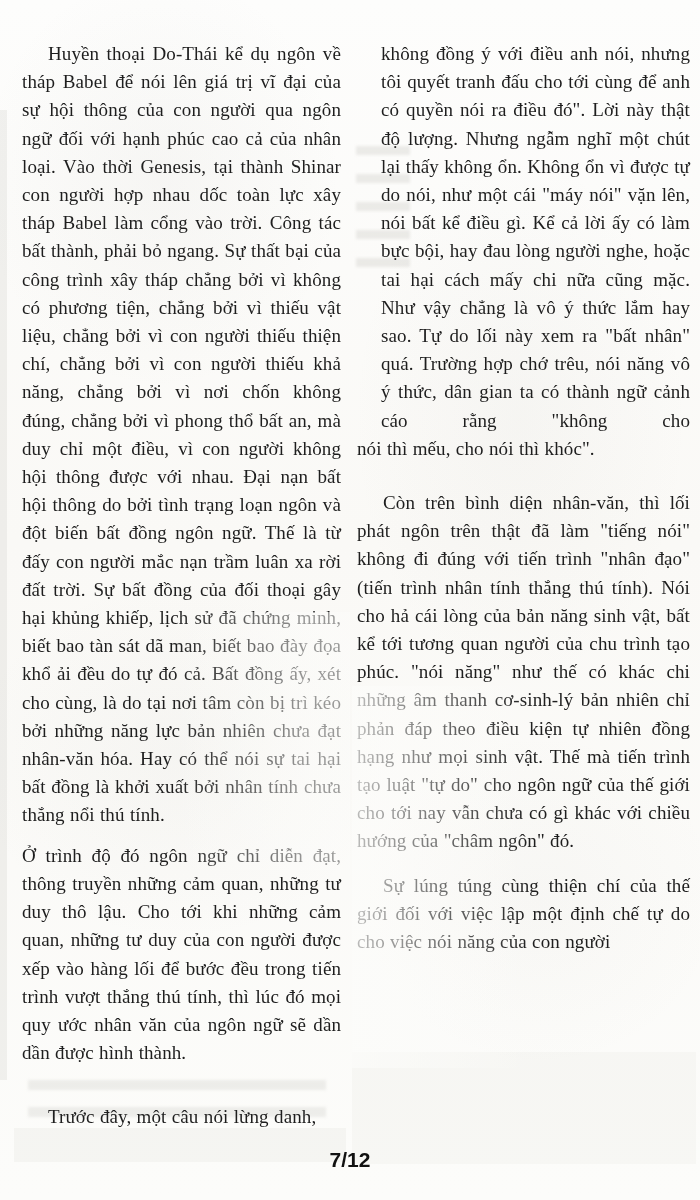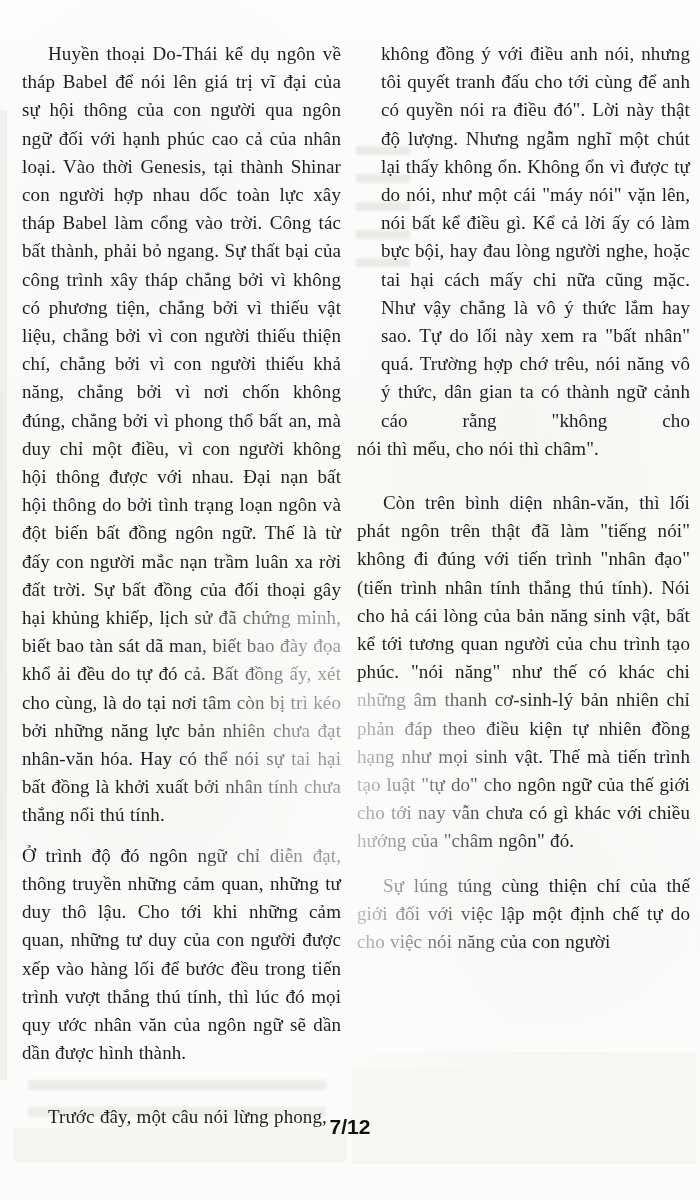--- a/index.html
+++ b/index.html
@@ -43,21 +43,21 @@
     word-spacing: 0.5px;
   }
   .indent { text-indent: 26px; }
   .col-left .p2 { margin-top: 12px; }
   .col-left .p3 { margin-top: 36px; }
   .seg-lead  { text-align-last: justify; }
   .seg-quote { margin-left: 24px; text-align-last: justify; }
   .gap-lg { margin-top: 26px; }
   .gap-sm { margin-top: 16px; }
   .footer {
-    position: absolute; left: 0; top: 1115px; width: 700px;
+    position: absolute; left: 0; top: 1148px; width: 700px;
     text-align: center;
     font-family: "Liberation Sans", "DejaVu Sans", sans-serif;
     font-weight: bold; font-size: 21px; color: #111;
   }
   
   .artifact { position: absolute; pointer-events: none; }
   .edge-strip-left {
     left: 0; top: 110px; width: 7px; height: 970px;
     background: rgba(140,138,128,0.10);
   }
@@ -99,26 +99,26 @@
   <div class="artifact bleed-quote-margin"></div>
   <div class="artifact bleed-leftcol-bottom"></div>
   <div class="artifact band-lastline-left"></div>
   <div class="artifact band-rightcol-bottom"></div>
 
   <div class="text-area">
 
     <div class="col col-left">
       <p class="para indent">Huyền thoại Do-Thái kể dụ ngôn về tháp Babel để nói lên giá trị vĩ đại của sự hội thông của con người qua ngôn ngữ đối với hạnh phúc cao cả của nhân loại. Vào thời Genesis, tại thành Shinar con người hợp nhau dốc toàn lực xây tháp Babel làm cổng vào trời. Công tác bất thành, phải bỏ ngang. Sự thất bại của công trình xây tháp chẳng bởi vì không có phương tiện, chẳng bởi vì thiếu vật liệu, chẳng bởi vì con người thiếu thiện chí, chẳng bởi vì con người thiếu khả năng, chẳng bởi vì nơi chốn không đúng, chẳng bởi vì phong thổ bất an, mà duy chỉ một điều, vì con người không hội thông được với nhau. Đại nạn bất hội thông do bởi tình trạng loạn ngôn và đột biến bất đồng ngôn ngữ. Thế là từ đấy con người mắc nạn trầm luân xa rời đất trời. Sự bất đồng của đối thoại gây hại khủng khiếp, lịch sử đã chứng minh, biết bao tàn sát dã man, biết bao đày đọa khổ ải đều do tự đó cả. Bất đồng ấy, xét cho cùng, là do tại nơi tâm còn bị trì kéo bởi những năng lực bản nhiên chưa đạt nhân-văn hóa. Hay có thể nói sự tai hại bất đồng là khởi xuất bởi nhân tính chưa thắng nổi thú tính.</p>
       <p class="para p2">Ở trình độ đó ngôn ngữ chỉ diễn đạt, thông truyền những cảm quan, những tư duy thô lậu. Cho tới khi những cảm quan, những tư duy của con người được xếp vào hàng lối để bước đều trong tiến trình vượt thắng thú tính, thì lúc đó mọi quy ước nhân văn của ngôn ngữ sẽ dần dần được hình thành.</p>
-      <p class="para indent p3">Trước đây, một câu nói lừng phong,</p>
+      <p class="para indent p3">Trước đây, một câu nói lừng danh,</p>
     </div>
 
     <div class="col col-right">
       <p class="para seg-quote">không đồng ý với điều anh nói, nhưng tôi quyết tranh đấu cho tới cùng để anh có quyền nói ra điều đó". Lời này thật độ lượng. Nhưng ngẫm nghĩ một chút lại thấy không ổn. Không ổn vì được tự do nói, như một cái "máy nói" vặn lên, nói bất kể điều gì. Kể cả lời ấy có làm bực bội, hay đau lòng người nghe, hoặc tai hại cách mấy chi nữa cũng mặc. Như vậy chẳng là vô ý thức lắm hay sao. Tự do lối này xem ra "bất nhân" quá. Trường hợp chớ trêu, nói năng vô ý thức, dân gian ta có thành ngữ cảnh cáo rằng "không cho</p>
-      <p class="para seg-tail">nói thì mếu, cho nói thì châm".</p>
+      <p class="para seg-tail">nói thì mếu, cho nói thì khóc".</p>
       <p class="para indent gap-lg">Còn trên bình diện nhân-văn, thì lối phát ngôn trên thật đã làm "tiếng nói" không đi đúng với tiến trình "nhân đạo" (tiến trình nhân tính thắng thú tính). Nói cho hả cái lòng của bản năng sinh vật, bất kể tới tương quan người của chu trình tạo phúc. "nói năng" như thế có khác chi những âm thanh cơ-sinh-lý bản nhiên chỉ phản đáp theo điều kiện tự nhiên đồng hạng như mọi sinh vật. Thế mà tiến trình tạo luật "tự do" cho ngôn ngữ của thế giới cho tới nay vẫn chưa có gì khác với chiều hướng của "châm ngôn" đó.</p>
       <p class="para indent gap-sm">Sự lúng túng cùng thiện chí của thế giới đối với việc lập một định chế tự do cho việc nói năng của con người</p>
     </div>
 
   </div>
 
   <div class="artifact fade-leftcol-right"></div>
   <div class="artifact fade-rightcol-left"></div>
 
   <div class="footer">7/12</div>

